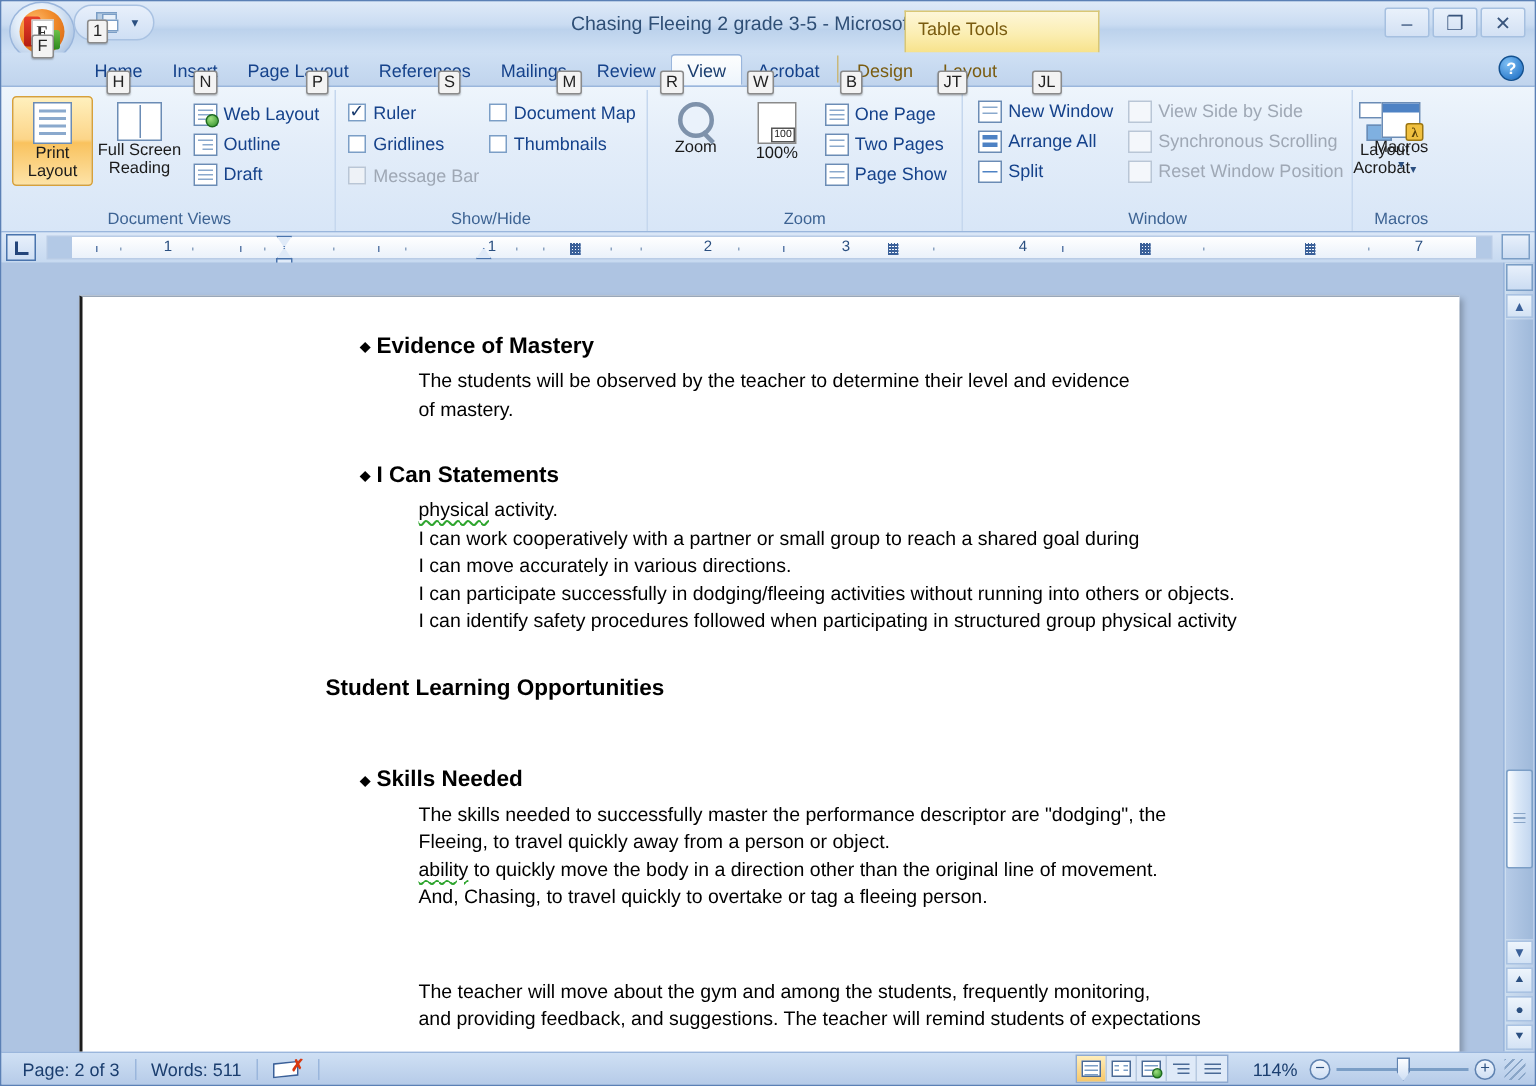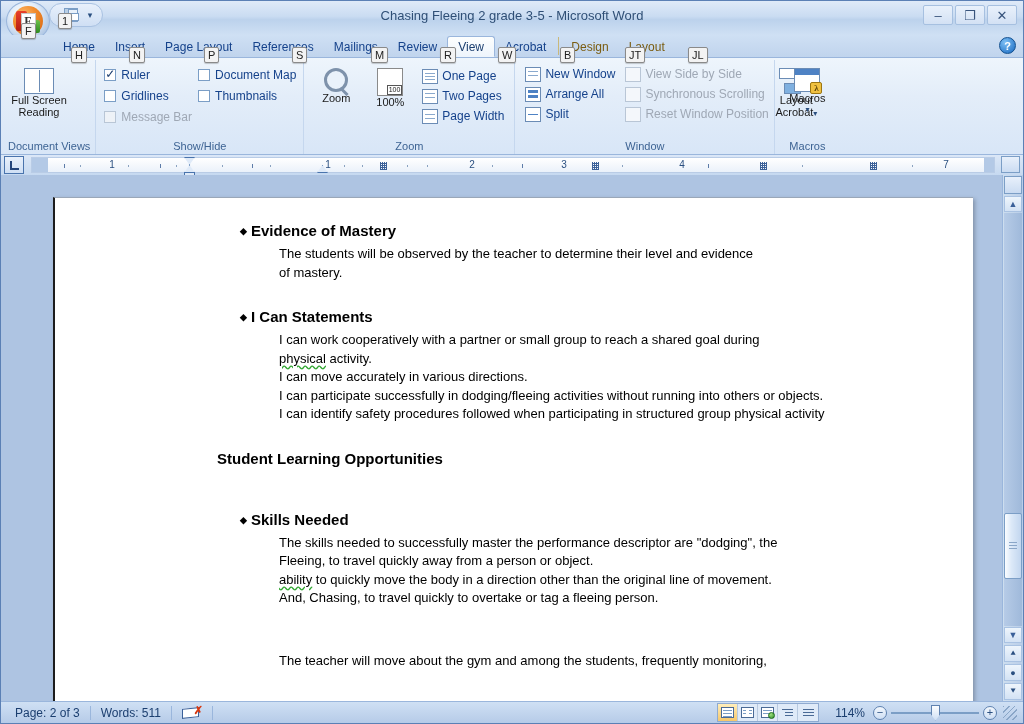--- a/index.html
+++ b/index.html
@@ -275,20 +275,23 @@
     <div class="qat">
       <div class="qat-btn">
         <span class="save-ico"></span>
       </div>
       <div class="qat-drop">▾</div>
     </div>
     <div class="keytip" style="left:57px; top:12px;">1</div>
 
     <div class="title-text">Chasing Fleeing 2 grade 3-5  -  Microsoft Word</div>
 
+    <div class="ctx-tab-group">
+      <div class="ctx-tab-label">Table Tools</div>
+    </div>
 
     <div class="winbtns">
       <div class="winbtn">–</div>
       <div class="winbtn">❐</div>
       <div class="winbtn">✕</div>
     </div>
   </div>
 
   <div class="tabrow">
     <div class="tab">
@@ -333,24 +336,61 @@
     <div class="keytip" style="left:497px; top:12px;">W</div>
     <div class="keytip" style="left:559px; top:12px;">B</div>
     <div class="keytip" style="left:624px; top:12px;">JT</div>
     <div class="keytip" style="left:687px; top:12px;text-align:center;">JL</div>
   </div>
 
   <div class="ribbon">
 
     <div class="group">
       <div class="group-body">
+        <div class="bigbtn sel">
+          <span class="ico doc-ico">
+            <i class="ln" style="top:4px"></i>
+              <i class="ln" style="top:9px"></i>
+              <i class="ln" style="top:14px"></i>
+              <i class="ln" style="top:19px"></i>
+          </span>
+          <span>Print</span>
+          <span>Layout</span>
+        </div>
         <div class="bigbtn wide">
           <span class="ico book-ico"></span>
           <span>Full Screen</span>
           <span>Reading</span>
+        </div>
+        <div class="col" style="padding-top:2px">
+          <div class="smallbtn">
+            <span class="ico s16 box">
+                <i class="l" style="top:3px"></i>
+                <i class="l" style="top:6px"></i>
+                <i class="l" style="top:9px"></i>
+                <i class="globe"></i>
+              </span>
+            <span>Web Layout</span>
+          </div>
+          <div class="smallbtn">
+            <span class="ico s16 box">
+                <i class="l" style="top:3px"></i>
+                <i class="l" style="top:6px;left:5px"></i>
+                <i class="l" style="top:9px;left:5px"></i>
+              </span>
+            <span>Outline</span>
+          </div>
+          <div class="smallbtn">
+            <span class="ico s16 box">
+                <i class="l" style="top:3px"></i>
+                <i class="l" style="top:6px"></i>
+                <i class="l" style="top:9px"></i>
+              </span>
+            <span>Draft</span>
+          </div>
         </div>
       </div>
       <div class="group-title">Document Views</div>
     </div>
 
     <div class="group" style="width:208px">
       <div class="group-body">
         <div class="col" style="width:98px">
           <div class="chkrow">
             <span class="chk on"></span>
@@ -403,21 +443,21 @@
                 <i class="l" style="top:3px"></i>
                 <i class="l" style="top:7px"></i>
               </span>
             <span>Two Pages</span>
           </div>
           <div class="smallbtn">
             <span class="ico s16 box">
                 <i class="l" style="top:4px"></i>
                 <i class="l" style="top:8px"></i>
               </span>
-            <span>Page Width</span>
+            <span>Page Show</span>
           </div>
         </div>
       </div>
       <div class="group-title">Zoom</div>
     </div>
 
     <div class="group" style="width:260px">
       <div class="group-body">
         <div class="col" style="width:100px">
           <div class="smallbtn">
@@ -538,22 +578,22 @@
           <div class="body-p">
             <div>The students  will be observed by the teacher to determine their level and evidence</div>
             <div>of mastery.</div>
           </div>
 
           <div class="sp26"></div>
 
           <h2 class="head bullet-head">I Can Statements</h2>
           <div class="sp6"></div>
           <div class="body-p">
+            <div><span class="sq">physical</span> activity.</div>
             <div>I can work cooperatively  with a partner or small group to reach a shared  goal during</div>
-            <div><span class="sq">physical</span> activity.</div>
             <div>I can move accurately in various directions.</div>
             <div>I can participate  successfully in dodging/fleeing  activities without running  into others  or objects.</div>
             <div>I can identify safety procedures  followed when participating  in structured group  physical activity</div>
           </div>
 
           <div class="sp26"></div>
 
           <h2 class="head plain-head">Student Learning Opportunities</h2>
 
           <div class="sp26"></div>
@@ -567,20 +607,21 @@
             <div><span class="sq">ability</span> to quickly move the body in a direction other than the original  line of movement.</div>
             <div>And, Chasing,  to travel quickly to overtake or tag a fleeing person.</div>
           </div>
 
           <div class="sp26"></div>
           <div class="sp12"></div>
 
           <div class="sp6"></div>
           <div class="body-p">
             <div>The teacher will move about  the gym and among the students,  frequently monitoring,</div>
+            <div>and providing  feedback, and suggestions.  The teacher will remind students  of expectations</div>
 
           </div>
 
         </div>
       </div>
     </div>
 
     <div class="vsb">
       <div class="vsb-topbtn"></div>
       <div class="sb-arrow">▲</div>

